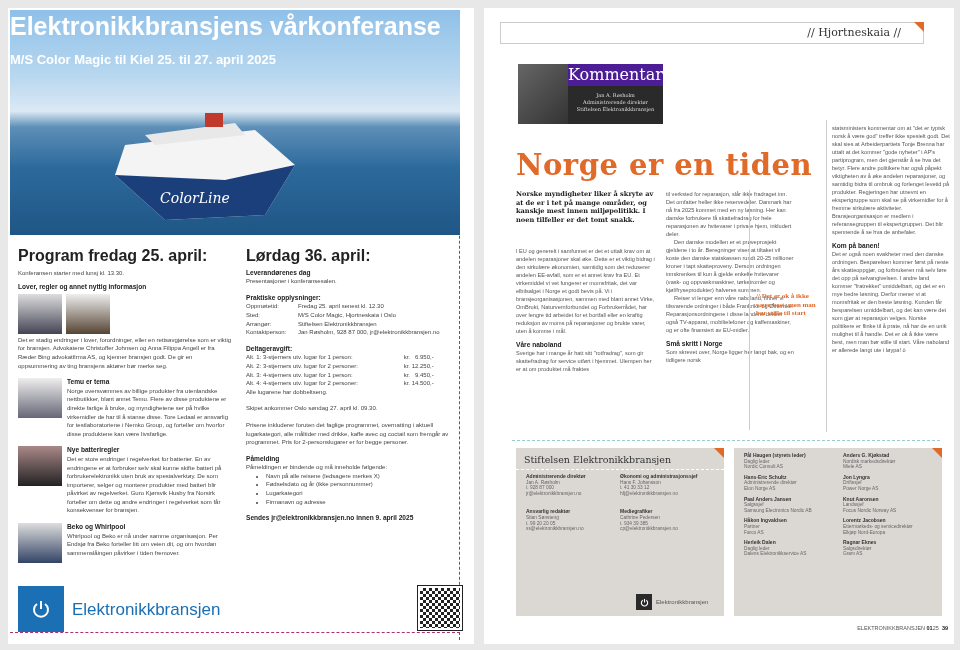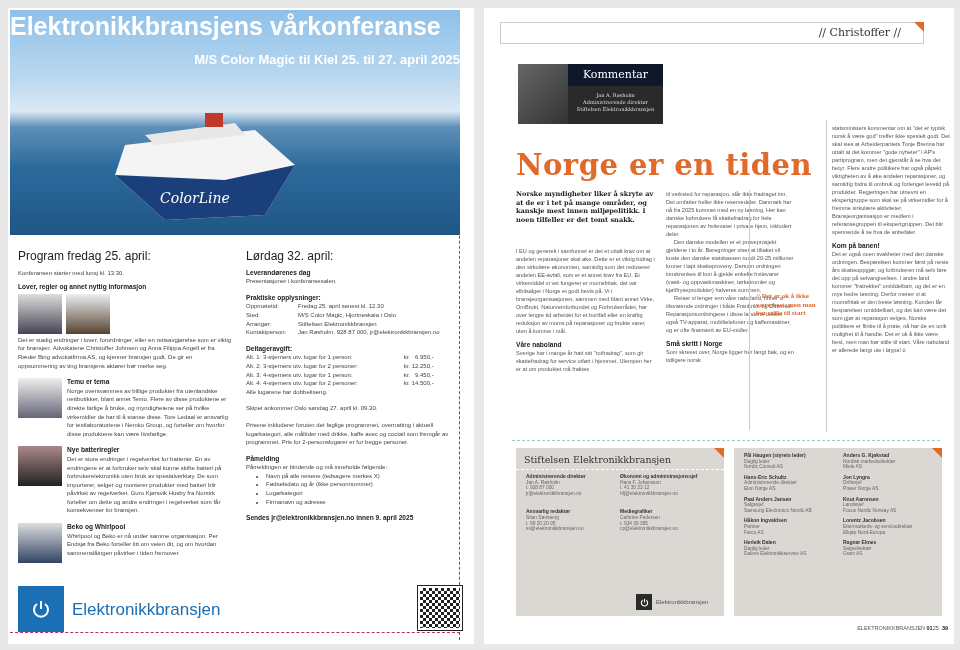--- a/index.html
+++ b/index.html
@@ -4,36 +4,36 @@
 <style>
   * { box-sizing: border-box; margin: 0; padding: 0; }
   body { width: 960px; height: 650px; background: #e8e8e8; font-family: "Liberation Sans", sans-serif; position: relative; overflow: hidden; }
   .page-left { position: absolute; left: 8px; top: 8px; width: 466px; height: 636px; background: #fff; }
   .page-right { position: absolute; left: 484px; top: 8px; width: 470px; height: 636px; background: #fff; }
   .ad-frame { position: absolute; left: 10px; top: 10px; width: 450px; height: 630px; border-right: 1px dashed #b0306a; }
   .ad-bottom-border { position: absolute; left: 10px; top: 632px; width: 450px; border-top: 1px dashed #b0306a; }
   .hero { position: absolute; left: 10px; top: 10px; width: 450px; height: 225px; overflow: hidden;
     background: linear-gradient(180deg, #8fc0e8 0%, #b9d8f0 30%, #dbe9f4 45%, #5e8fb8 52%, #2c6a9c 70%, #1f5685 100%); }
   .hero-title { position: absolute; top: 2px; width: 100%; text-align: left; color: #fff; font-size: 25px; font-weight: bold; }
-  .hero-sub { position: absolute; top: 42px; width: 100%; text-align: right; color: #fff; font-size: 13px; font-weight: bold; }
+  .hero-sub { position: absolute; top: 42px; width: 100%; text-align: left; color: #fff; font-size: 13px; font-weight: bold; }
   .ship { position: absolute; left: 95px; top: 95px; width: 200px; height: 120px; }
   .col { position: absolute; font-size: 6px; color: #444; line-height: 8.6px; }
-  .h-prog { font-size: 12px; font-weight: normal; color: #222; margin-bottom: 8px; }
+  .h-prog { font-size: 16px; font-weight: bold; color: #222; margin-bottom: 8px; }
   .sub-h { font-size: 6.6px; font-weight: bold; color: #222; margin-top: 6px; }
   .photo { background: #888; display: inline-block; }
   .logo-box { position: absolute; left: 10px; top: 578px; width: 46px; height: 46px; background: #1a6fb5; display:flex; align-items:center; justify-content:center; }
   .logo-text { position: absolute; left: 64px; top: 592px; color: #1a6fb5; font-size: 17px; }
   .qr { position: absolute; left: 410px; top: 578px; width: 44px; height: 44px;
     background: repeating-conic-gradient(#222 0 25%, #fff 0 50%) 0 0/6px 6px; border: 2px solid #fff; outline: 1px solid #222; }
   .header-bar { position: absolute; left: 16px; top: 14px; width: 424px; height: 22px; border: 1px solid #ccc; }
   .header-bar span { position: absolute; right: 22px; top: 3px; font-family: "DejaVu Serif", serif; font-size: 11px; color: #333; }
   .corner { position: absolute; width: 0; height: 0; border-style: solid; border-width: 0 10px 10px 0; border-color: transparent #e06a2a transparent transparent; }
   .komm { position: absolute; left: 34px; top: 56px; width: 145px; height: 60px; }
   .komm-photo { position: absolute; left: 0; top: 0; width: 50px; height: 60px; background: linear-gradient(135deg,#666,#333); }
-  .komm-orange { position: absolute; left: 50px; top: 0; width: 95px; height: 22px; background: #0f172a; color: #fff; font-family: "DejaVu Serif", serif; font-size: 11px; text-align: center; line-height: 22px; }
+  .komm-orange { position: absolute; left: 50px; top: 0; width: 95px; height: 22px; background: #4c1d95; color: #fff; font-family: "DejaVu Serif", serif; font-size: 16px; text-align: center; line-height: 22px; }
   .komm-dark { position: absolute; left: 50px; top: 22px; width: 95px; height: 38px; background: #2a2a2a; color: #ddd; font-family: "DejaVu Serif", serif; font-size: 5px; text-align: center; padding-top: 6px; line-height: 7px; }
   .big-title { position: absolute; left: 30px; top: 140px; font-family: "DejaVu Serif", serif; font-weight: bold; color: #e06a2a; font-size: 29px; letter-spacing: 0.5px; }
   .lead { font-family: "DejaVu Serif", serif; font-weight: bold; font-size: 6.6px; color: #222; line-height: 8.6px; margin-bottom: 23px; }
   .art-col { position: absolute; font-size: 5.6px; color: #555; line-height: 8px; }
   .art-col .sub-h { font-size: 6.6px; }
   .vrule { position: absolute; border-left: 1px solid #ccc; }
   .quote { position: absolute; left: 774px; top: 285px; font-family: Liberation Serif, serif; font-weight: bold; color: #e06a2a; font-size: 7px; line-height: 8.5px; }
   .dotted-h { position: absolute; border-top: 1px dashed #9cc; }
   .gray-box { position: absolute; background: #dbd8d3; }
   .box-title { font-family: "DejaVu Serif", serif; font-size: 9.5px; color: #333; padding: 6px 8px 4px; border-bottom: 1px dashed #fff; }
@@ -95,21 +95,21 @@
   <div style="display:flex; gap:5px; margin-top:8px;">
     <span class="photo" style="flex:0 0 44px;height:40px;background:linear-gradient(#ddd,#346);"></span>
     <div>
       <div class="sub-h" style="margin-top:0">Beko og Whirlpool</div>
       <div>Whirlpool og Beko er nå under samme organisasjon. Per Endsjø fra Beko forteller litt om veien dit, og om hvordan sammenslåingen påvirker i tiden fremover.</div>
     </div>
   </div>
 </div>
 
 <div class="col" style="left:246px; top:252px; width:212px;">
-  <div class="h-prog">Lørdag 32. april:</div>
+  <div class="h-prog">Lørdag 36. april:</div>
   <div class="sub-h">Leverandørenes dag</div>
   <div>Presentasjoner i konferansesalen.</div>
 
   <div class="sub-h" style="margin-top:8px">Praktiske opplysninger:</div>
   <table style="font-size:6px; border-collapse:collapse; color:#444;">
     <tbody>
         <tr>
           <td style="width:52px">Oppmøtetid:</td>
           <td>Fredag 25. april senest kl. 12.30</td>
         </tr>
@@ -168,21 +168,21 @@
   <svg width="20" height="20" viewBox="0 0 20 20">
     <path d="M6 5 A7 7 0 1 0 14 5" fill="none" stroke="#fff" stroke-width="2"></path>
     <line x1="10" y1="2" x2="10" y2="10" stroke="#fff" stroke-width="2"></line>
   </svg>
 </div>
 <div class="logo-text" style="left:72px; top:600px;">Elektronikkbransjen</div>
 <div class="qr" style="left:418px; top:586px;"></div>
 
 <div class="page-right">
   <div class="header-bar">
-    <span>// Christoffer //</span>
+    <span>// Hjortneskaia //</span>
   </div>
   <div class="corner" style="left:430px; top:14px;"></div>
 
   <div class="komm">
     <div class="komm-photo"></div>
     <div class="komm-orange">Kommentar</div>
     <div class="komm-dark">
       <div>Jan A. Røsholm</div>
       <div>Administrerende direktør</div>
       <div>Stiftelsen Elektronikkbransjen</div>

